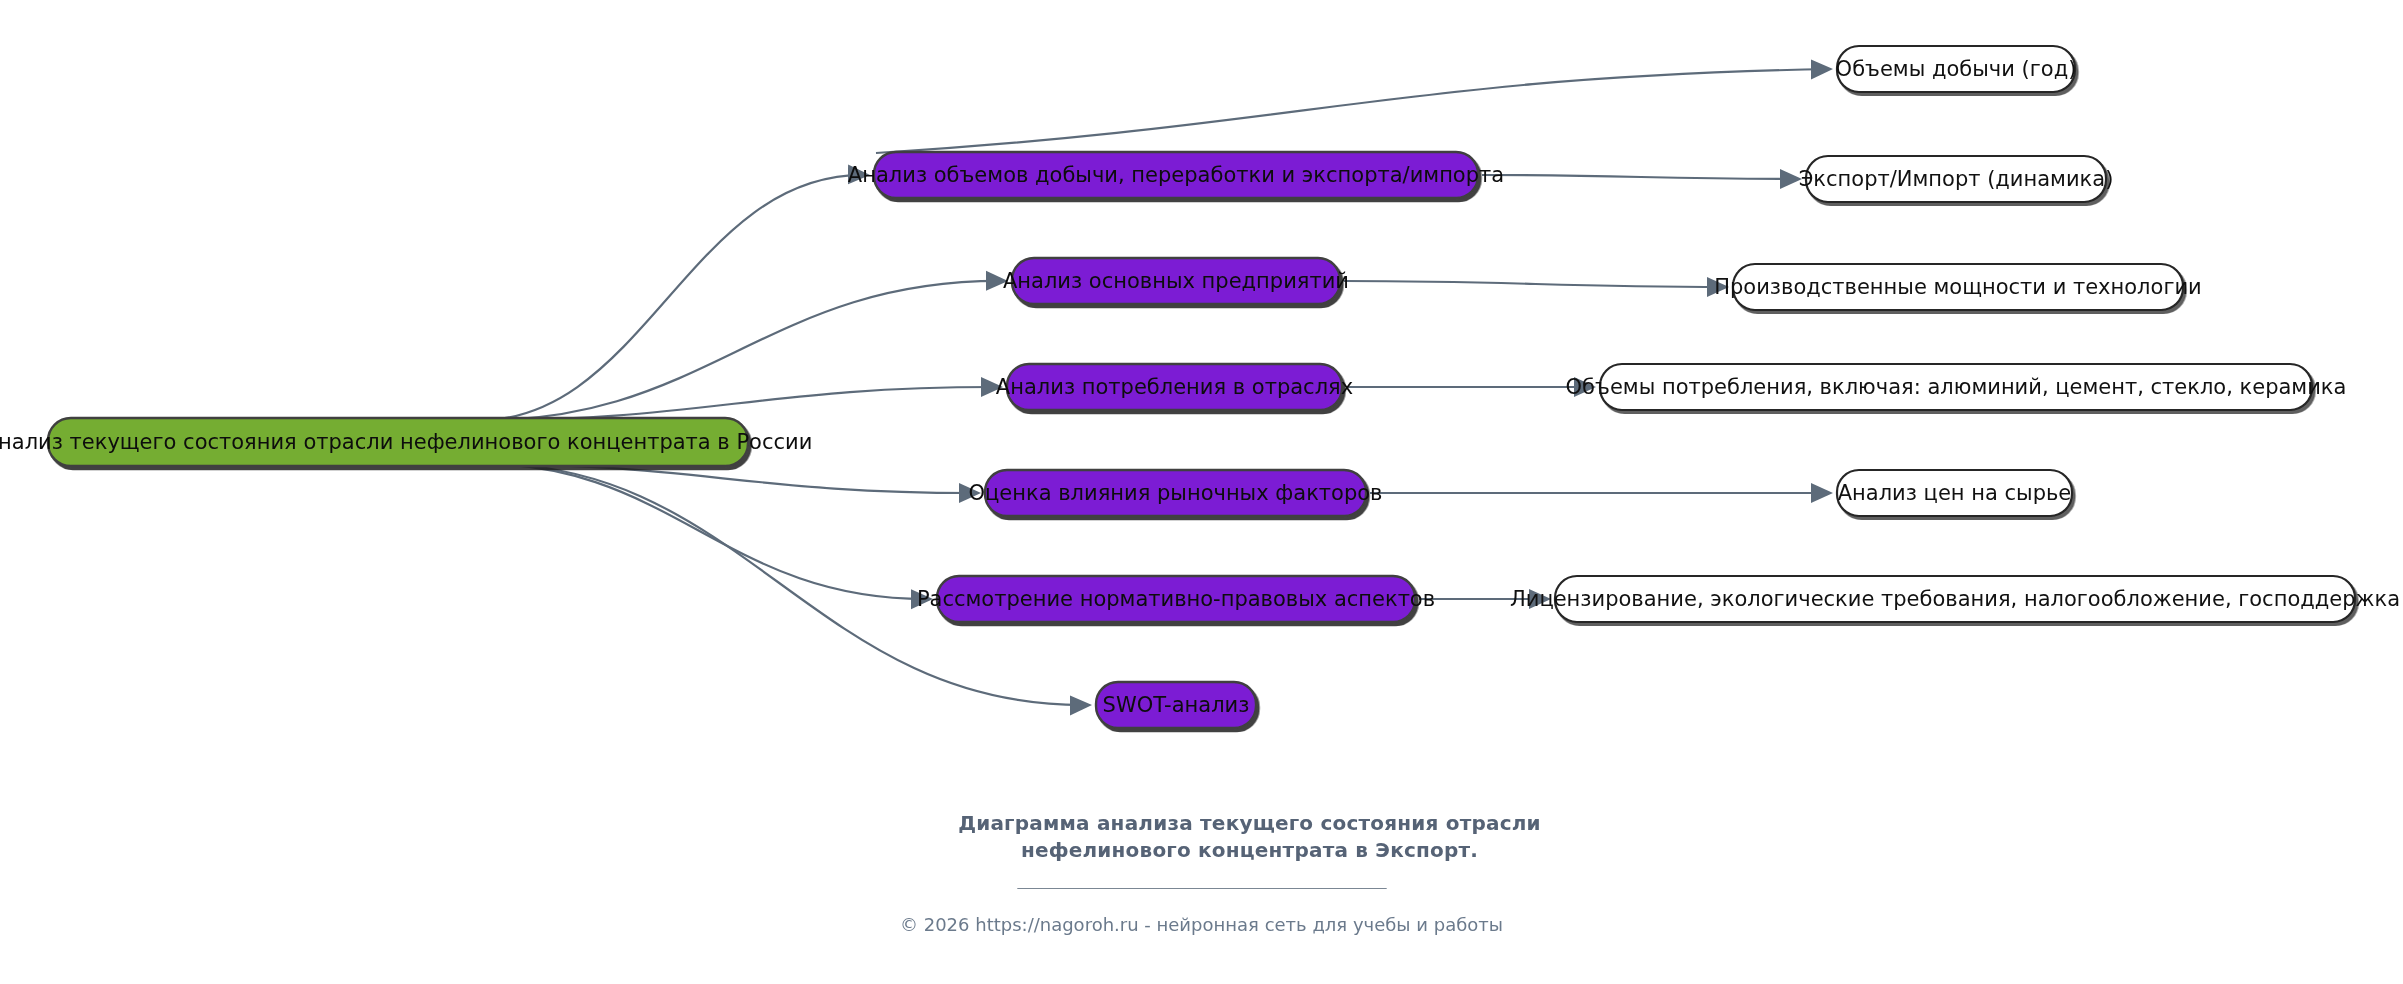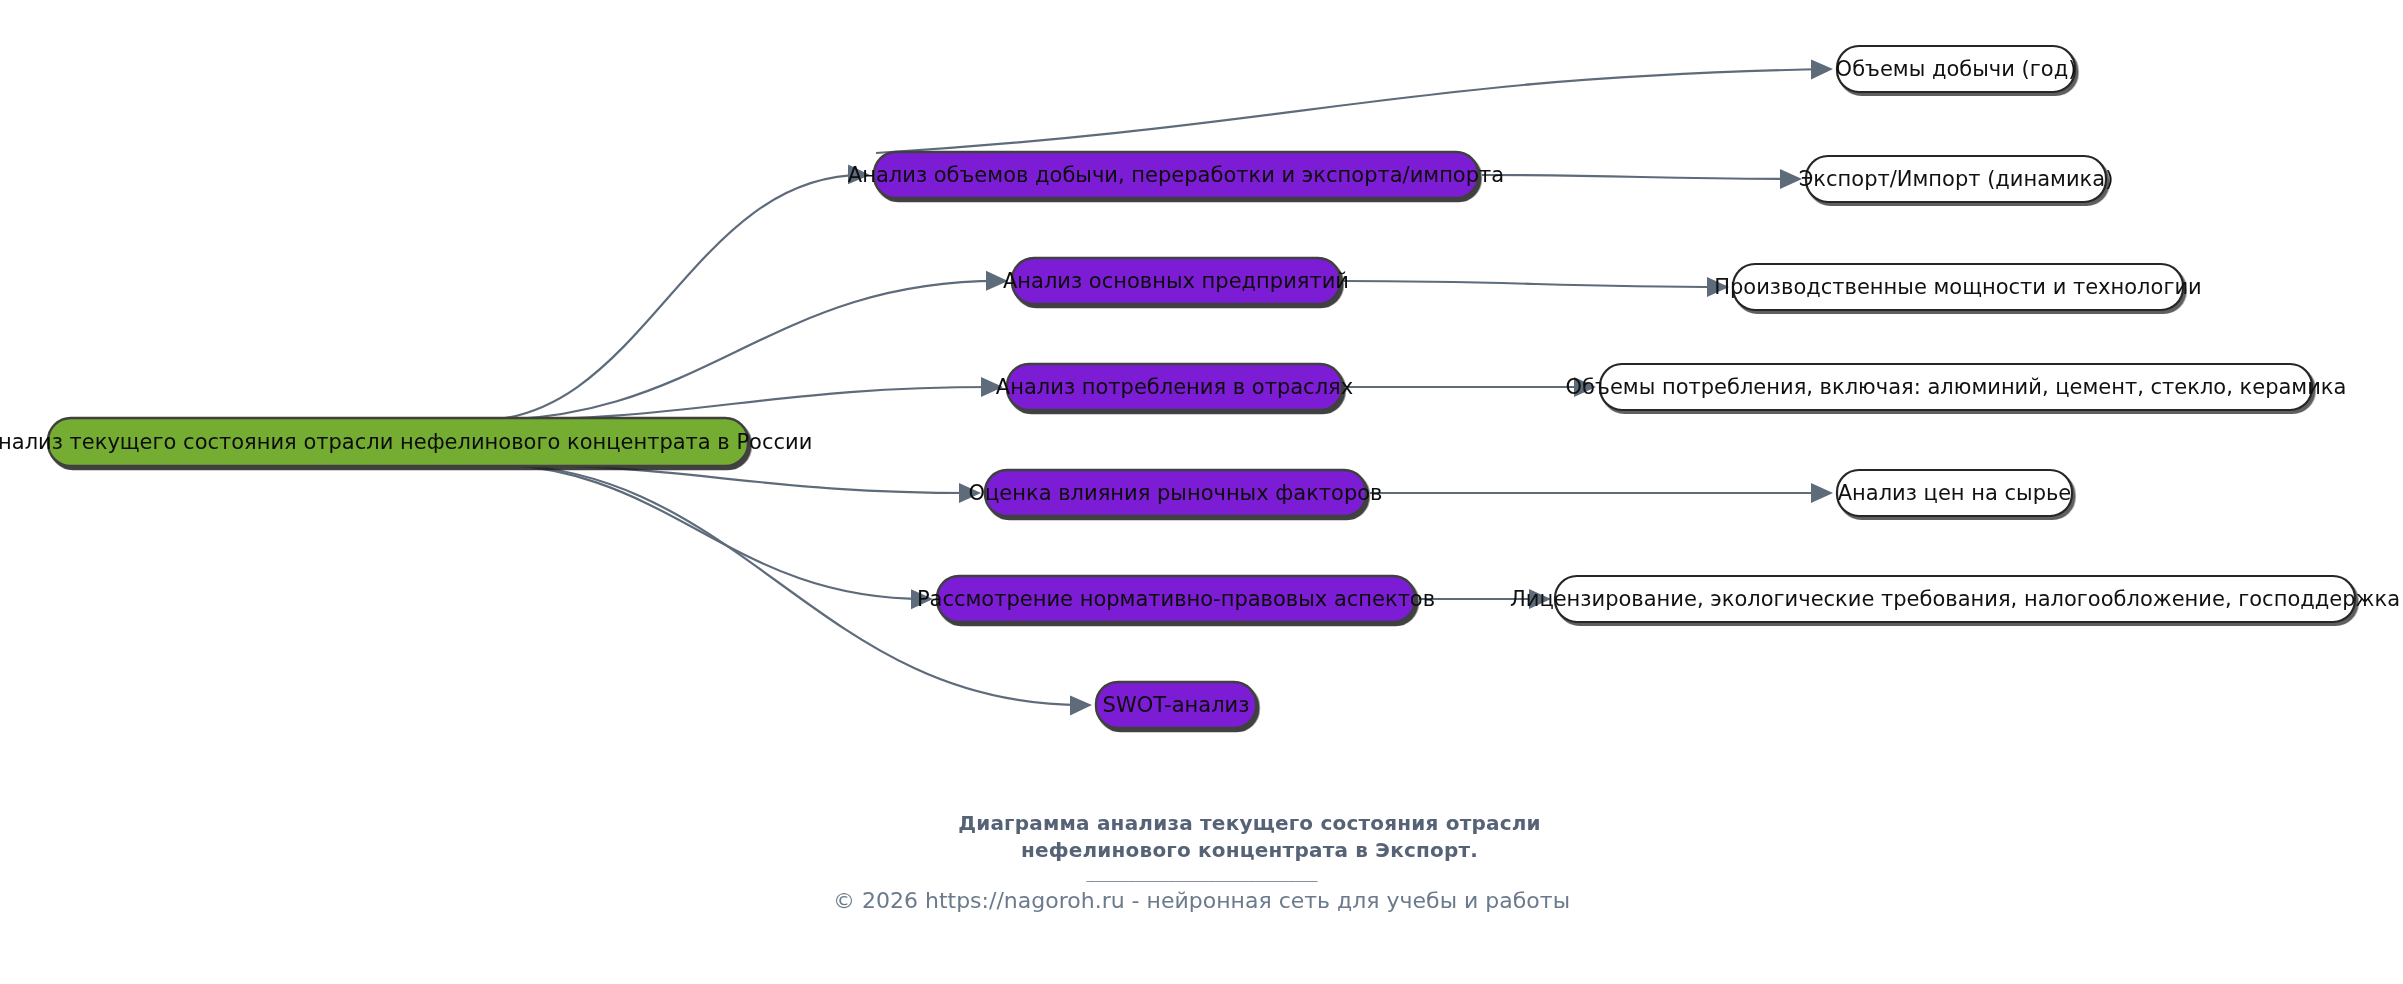--- a/index.html
+++ b/index.html
@@ -70,30 +70,30 @@
     font-size: 20px;
     font-weight: bold;
     color: #566376;
     line-height: 1.35;
     letter-spacing: 0.2px;
     padding-left: 48px;
   }
   #footer-divider {
     top: 868px;
     font-family: "DejaVu Sans", "Liberation Sans", sans-serif;
-    font-size: 12px;
+    font-size: 18px;
     color: #7b8794;
     letter-spacing: -1px;
     white-space: nowrap;
     overflow: hidden;
   }
   #footer-credit {
-    top: 888px;
+    top: 914px;
     font-family: "DejaVu Sans", "Liberation Sans", sans-serif;
-    font-size: 22px;
+    font-size: 18px;
     color: #6b7a8c;
   }
 </style>
 </head>
 <body>
 
 <div id="map-root">
   <svg id="diagram" viewBox="0 0 2403 984" xmlns="http://www.w3.org/2000/svg">
     <defs>
       <marker id="arrow" viewBox="0 0 12 12" refX="10" refY="6" markerWidth="11" markerHeight="11" orient="auto-start-reverse">

